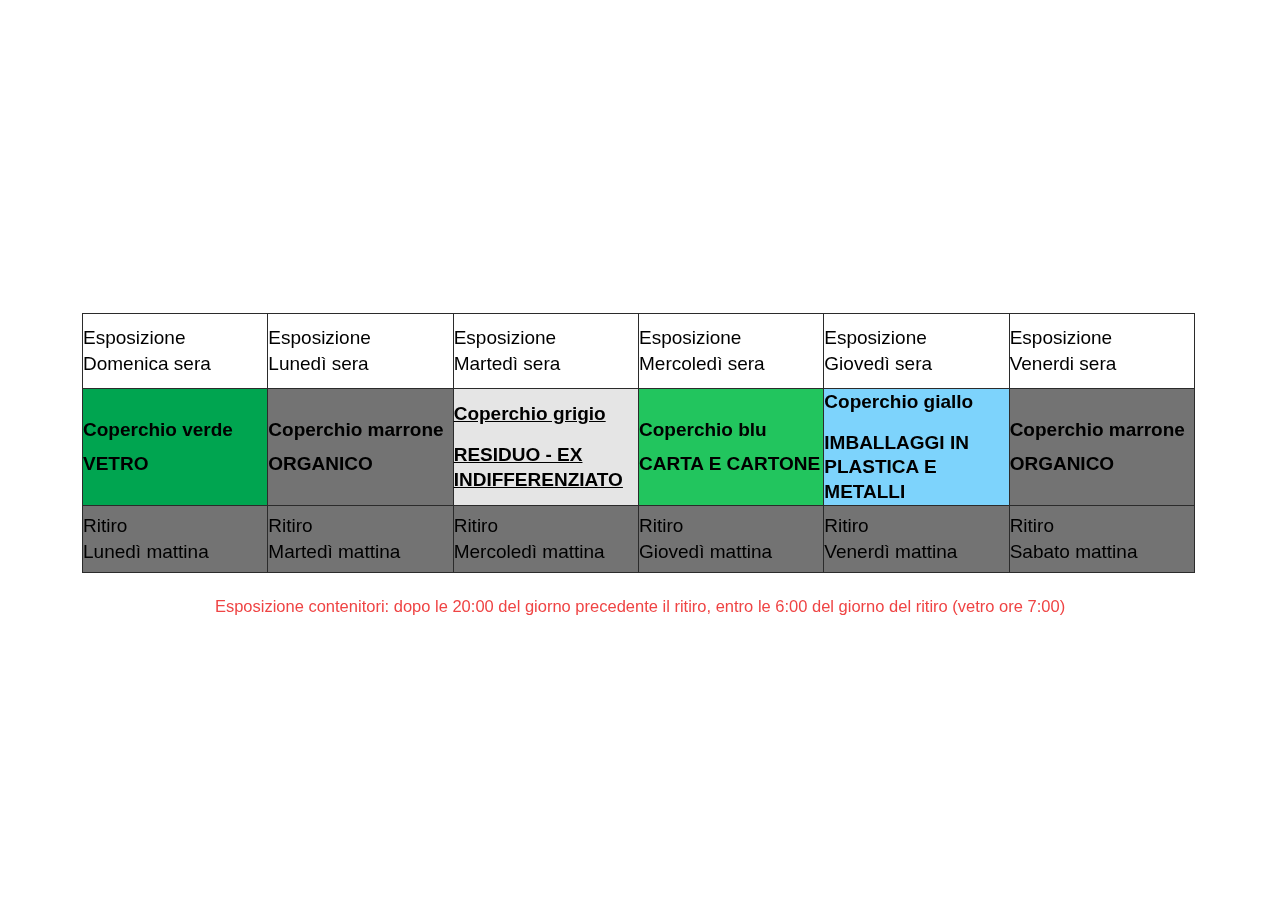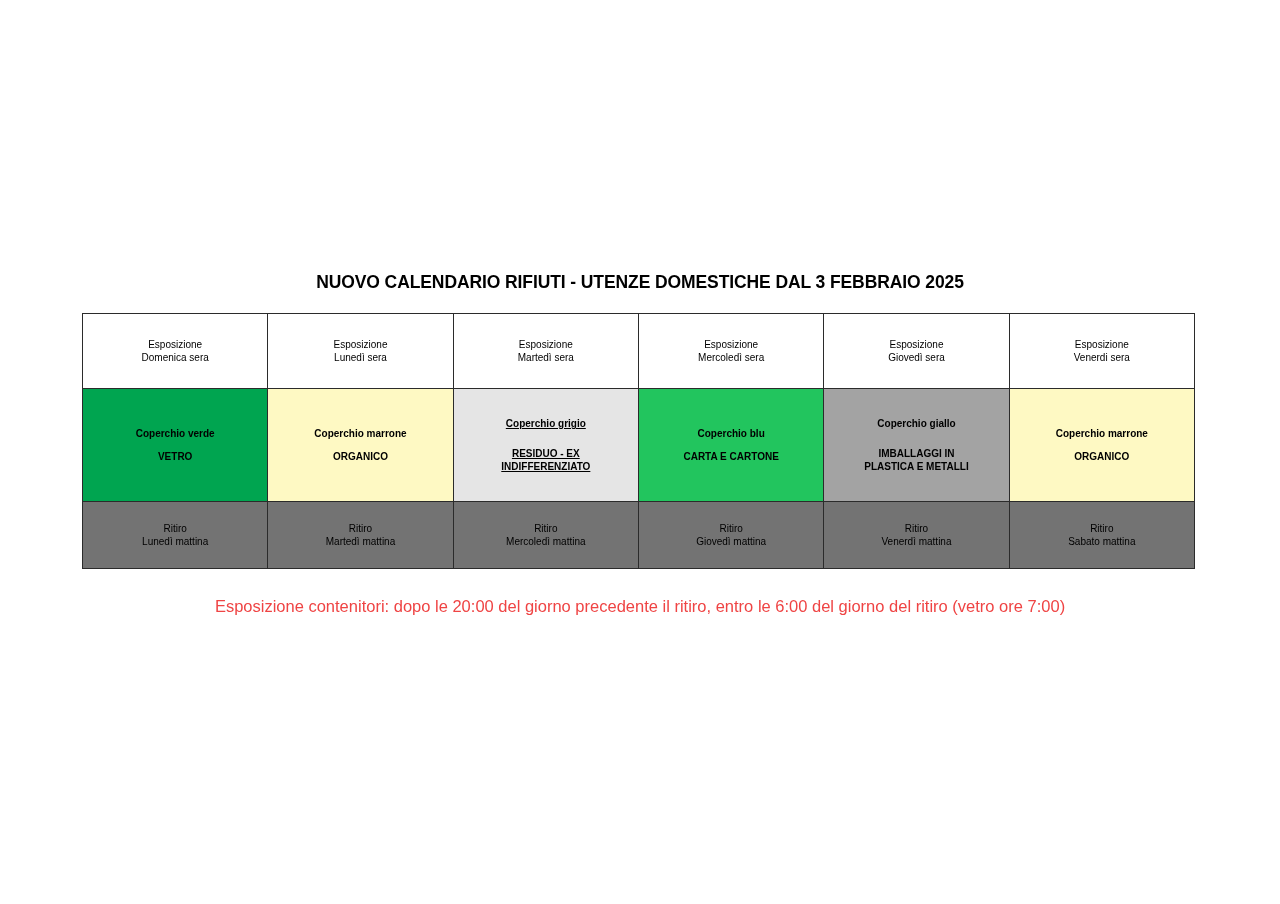--- a/index.html
+++ b/index.html
@@ -41,23 +41,22 @@
     left: 82px;
     top: 313px;
     width: 1113px;
     border-collapse: collapse;
     table-layout: fixed;
   }
 
   #calendar-table td {
     border: 1.6px solid #2b2b2b;
     padding: 0;
-    text-align: center;
     vertical-align: middle;
-    font-size: 10px;
+    font-size: 19px;
     line-height: 1.35;
     color: #000000;
   }
 
   tr.row-exposure td {
     height: 74px;
     background: #ffffff;
     font-weight: normal;
   }
 
@@ -86,44 +85,43 @@
     display: block;
   }
 
   .bin-name .cell-line {
     display: block;
     line-height: 1.3;
   }
 
   
   .bin-green  { background: #00a550; color: #ffffff; }
-  .bin-brown  { background: #fef9c3; color: #ffffff; }
+  .bin-brown  { background: #737373; color: #ffffff; }
   .bin-grey   { background: #e5e5e5; color: #ffffff; text-decoration: underline; }
   .bin-blue   { background: #22c55e; color: #ffffff; }
-  .bin-yellow { background: #a3a3a3; color: #000000; }
+  .bin-yellow { background: #7dd3fc; color: #000000; }
 
   .bin-grey .bin-title { margin-bottom: 16px; }
   .bin-yellow .bin-title { margin-bottom: 16px; }
 
   #footer-note {
     position: absolute;
     left: 0;
     top: 597px;
     width: 1280px;
     text-align: center;
     font-size: 16.5px;
     color: #ef4444;
   }
 </style>
 </head>
 <body>
 
 <div id="page">
 
-  <div id="calendar-title">NUOVO CALENDARIO RIFIUTI - UTENZE DOMESTICHE DAL 3 FEBBRAIO 2025</div>
 
   <table id="calendar-table">
     <tbody>
 
       <tr class="row-exposure">
         <td>
           <span class="cell-line">Esposizione</span>
           <span class="cell-line">Domenica sera</span>
         </td>
         <td>

